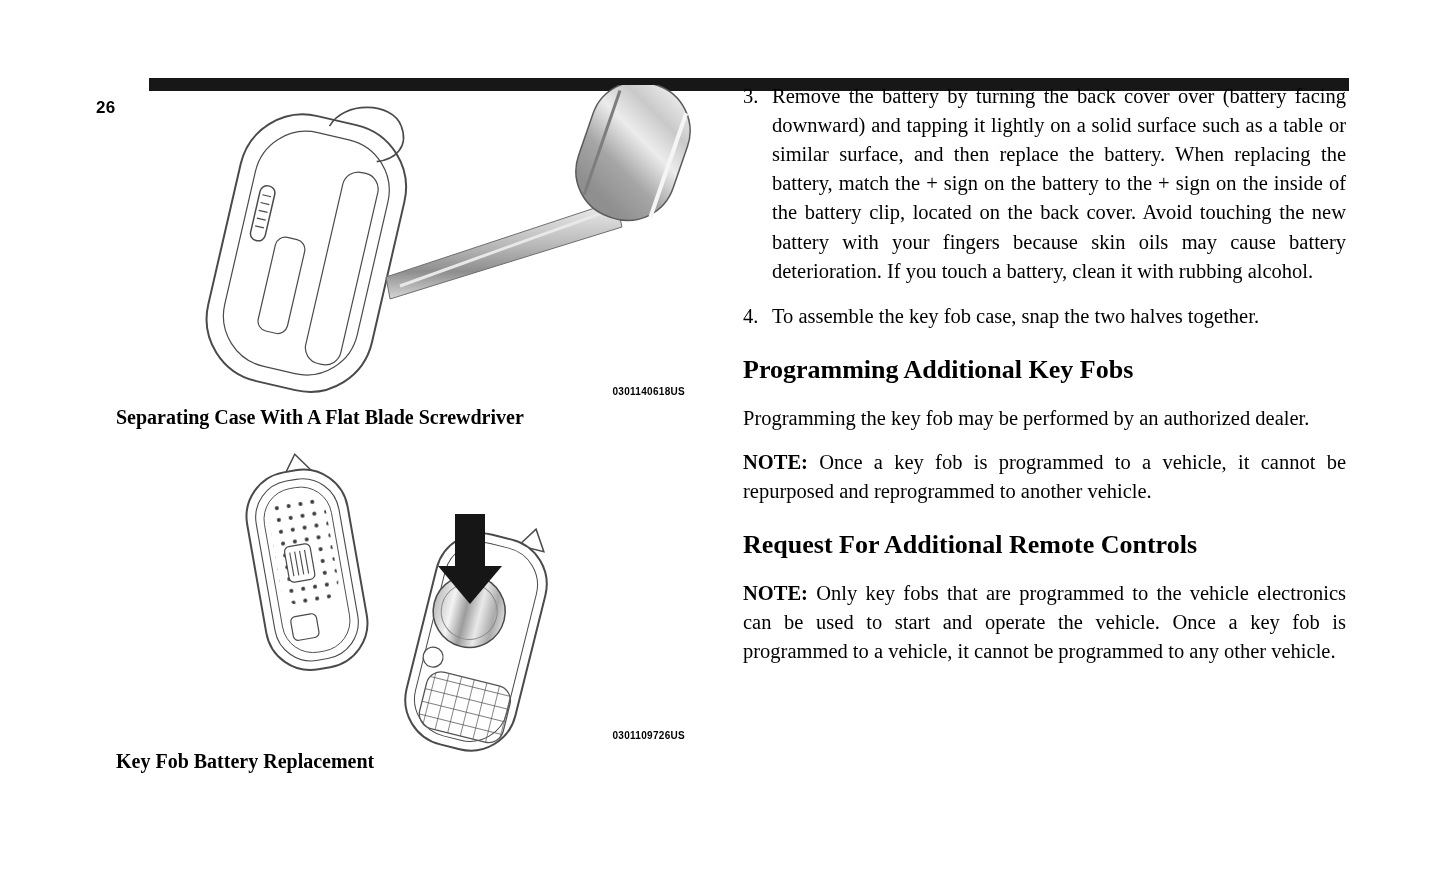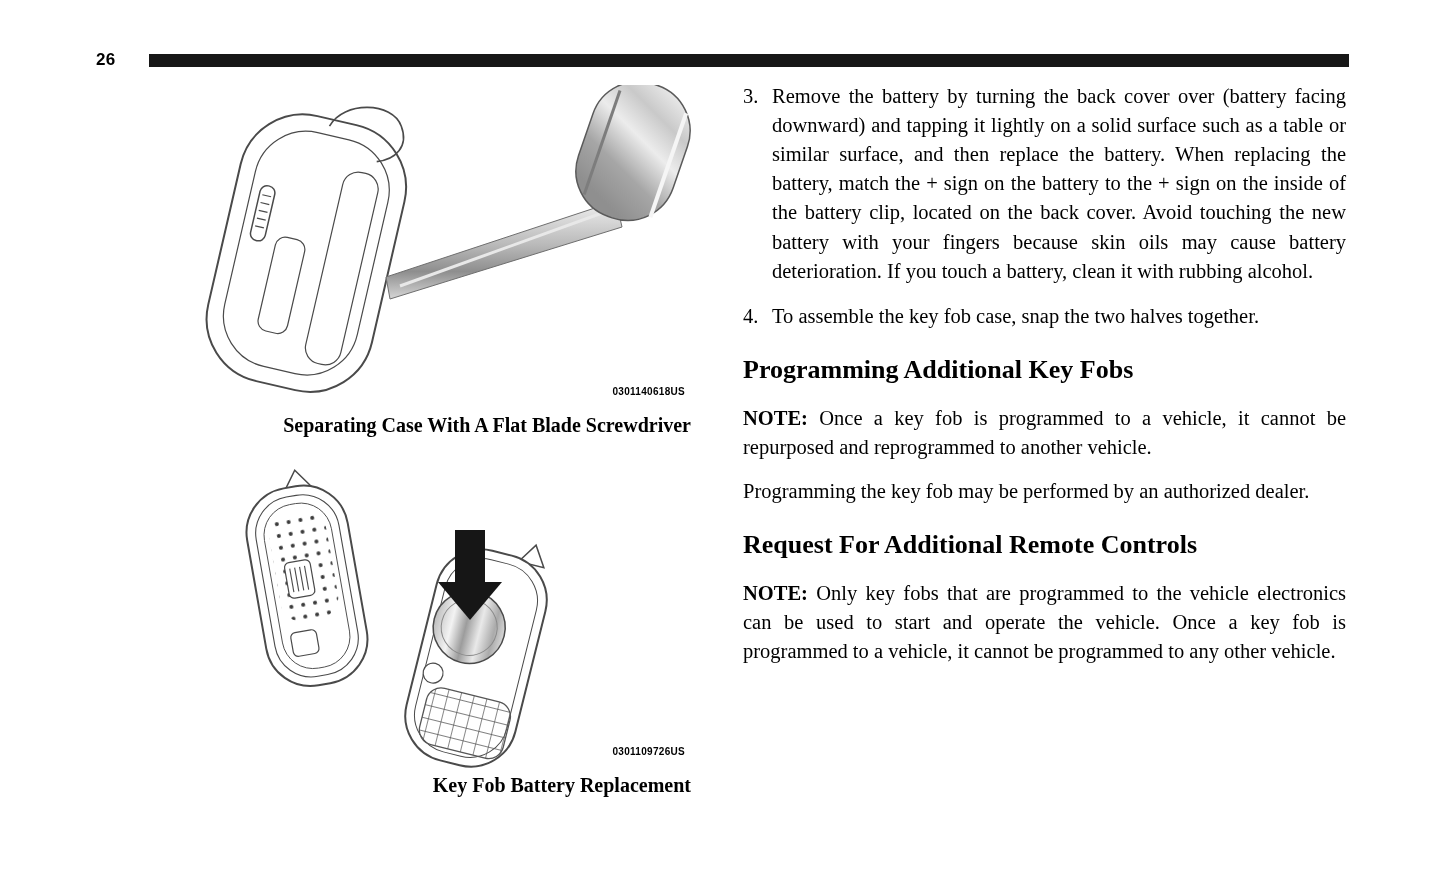--- a/index.html
+++ b/index.html
@@ -12,38 +12,38 @@
   }
   .page { position:relative; width:1445px; height:874px; background:#fff; }
 
   
   .header {
     position:absolute; top:50px; left:96px; right:96px;
     display:flex; align-items:center;
     font-family:"Liberation Sans", sans-serif;
     font-weight:bold; font-size:17px; letter-spacing:0.2px;
   }
-  .page-num { margin-right:20px; }
+  .page-num { margin-right:20px;margin-top:48px; }
   .header-bar { flex:1; height:13px; background:#171717; margin-left:14px; }
 
   
   .figure { position:absolute; left:116px; width:575px; }
   .figure-1 { top:85px; }
-  .figure-2 { top:468px; }
+  .figure-2 { top:452px; }
   .fig-art-1 { display:block; margin-left:34px; }
   .fig-art-2 { display:block; margin:0 auto; }
   .fig-code {
     font-family:"Liberation Sans", sans-serif;
     font-weight:bold; font-size:10px; letter-spacing:0.3px;
     text-align:right; padding-right:6px;
   }
   .fig-code-1 { margin-top:-14px; }
   .fig-code-2 { margin-top:-22px; }
   .fig-caption {
-    font-weight:bold; font-size:20px; text-align:right; margin-top:17px;
+    font-weight:bold; font-size:20px; text-align:left; margin-top:9px;
   }
 
   
   .right-col {
     position:absolute; left:743px; top:82px; width:603px;
     font-size:20.5px; line-height:1.42;
   }
   .step { display:flex; margin-bottom:16px; }
   .step-num { width:29px; flex:none; }
   .step-text { flex:1; text-align:justify; }
@@ -167,22 +167,22 @@
       <div class="step-text">Remove the battery by turning the back cover over (battery facing downward) and tapping it lightly on a solid surface such as a table or similar surface, and then replace the battery. When replacing the battery, match the + sign on the battery to the + sign on the inside of the battery clip, located on the back cover. Avoid touching the new battery with your fingers because skin oils may cause battery deterioration. If you touch a battery, clean it with rubbing alcohol.</div>
     </div>
 
     <div class="step">
       <span class="step-num">4.</span>
       <div class="step-text">To assemble the key fob case, snap the two halves together.</div>
     </div>
 
     <h2 class="section-heading">Programming Additional Key Fobs</h2>
 
+    <p class="body-text">Programming the key fob may be performed by an authorized dealer.</p>
+
     <p class="body-text"><b class="note-label">NOTE:</b> <span>Once a key fob is programmed to a vehicle, it cannot be repurposed and reprogrammed to another vehicle.</span></p>
-
-    <p class="body-text">Programming the key fob may be performed by an authorized dealer.</p>
 
     <h2 class="section-heading">Request For Additional Remote Controls</h2>
 
     <p class="body-text"><b class="note-label">NOTE:</b> <span>Only key fobs that are programmed to the vehicle electronics can be used to start and operate the vehicle. Once a key fob is programmed to a vehicle, it cannot be programmed to any other vehicle.</span></p>
 
   </div>
 </div>
 
 </body></html>

